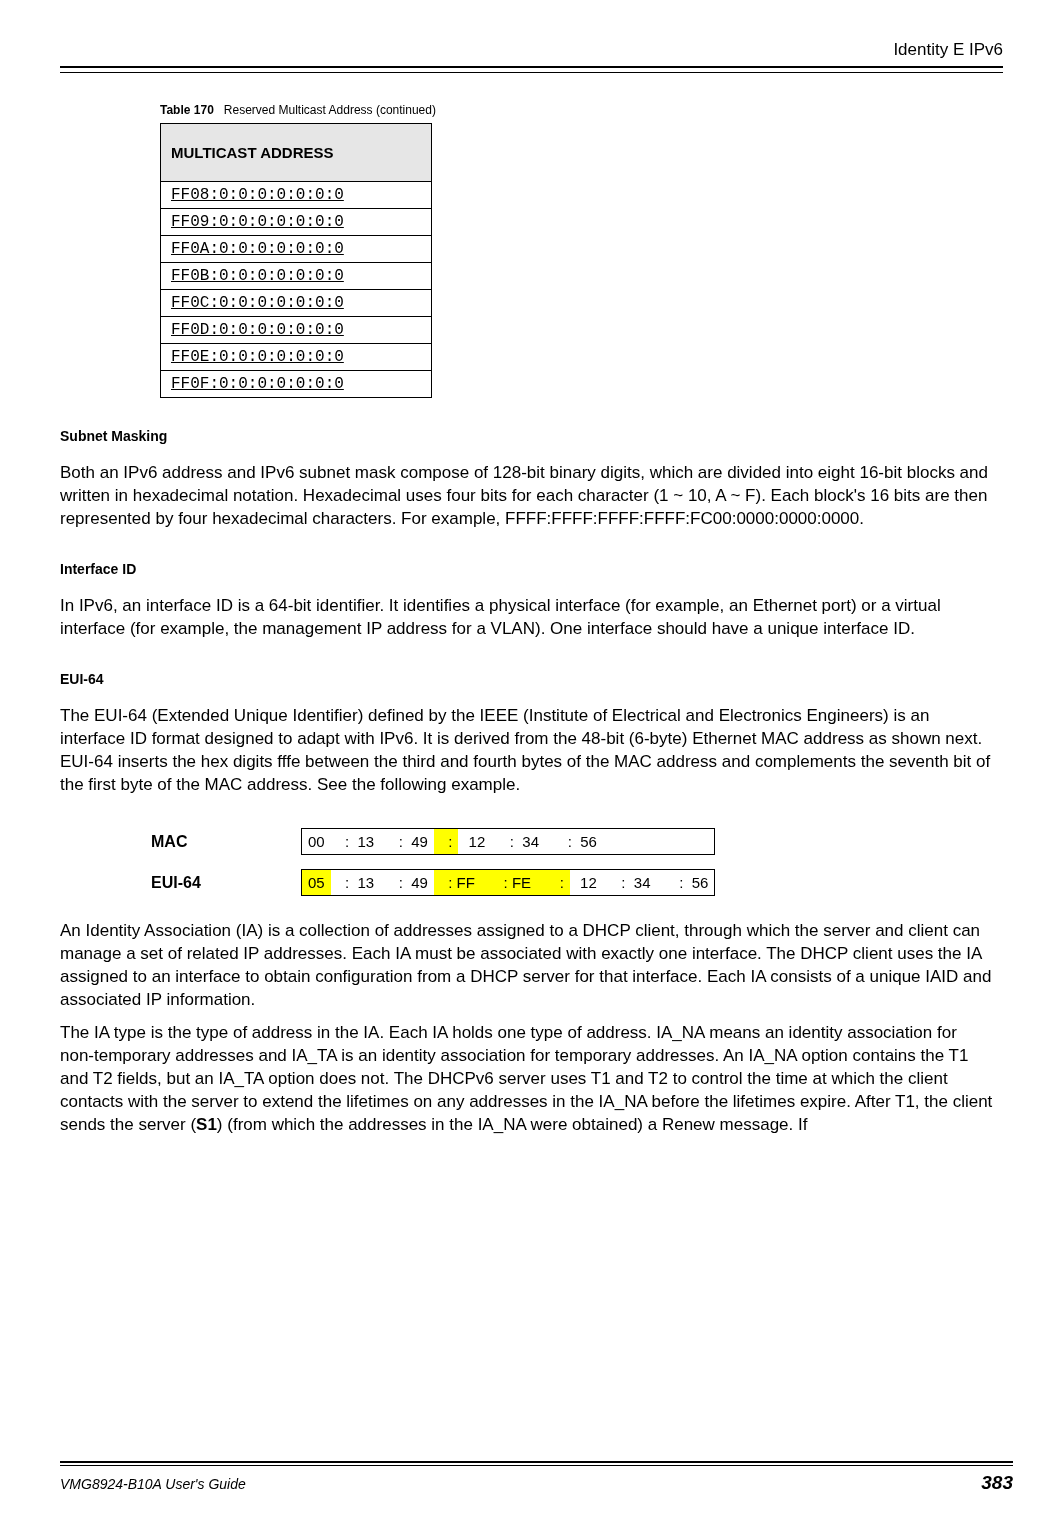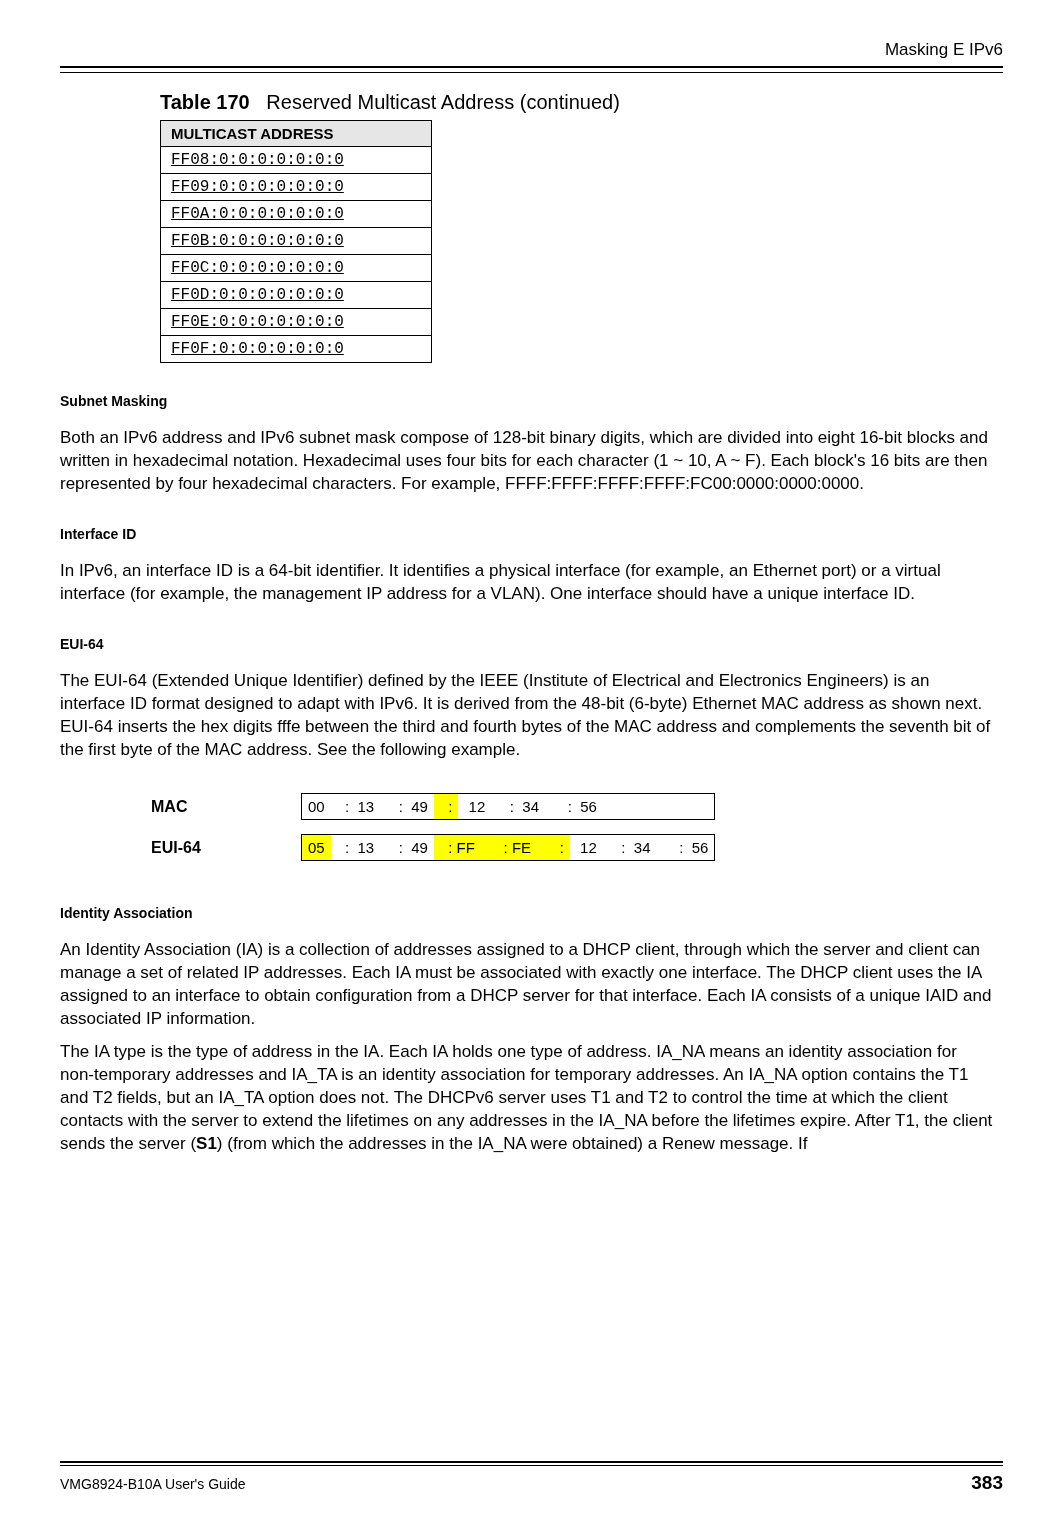--- a/index.html
+++ b/index.html
@@ -23,36 +23,36 @@
   .header-line2 {
     border-top: 1px solid #000;
     margin-bottom: 0;
   }
   .header-right {
     text-align: right;
     font-size: 17px;
     margin-bottom: 6px;
   }
   .table-caption {
-    font-size: 20px;
-    margin: 18px 0 6px 100px;
+    font-size: 12px;
+    margin: 30px 0 6px 100px;
   }
   .table-caption b { font-weight: bold; }
   table.multicast {
     border-collapse: collapse;
     margin-left: 100px;
     font-family: "Courier New", monospace;
     font-size: 16px;
   }
   table.multicast th {
     background: #e6e6e6;
     font-family: Verdana, Geneva, sans-serif;
     font-weight: bold;
     text-align: left;
-    padding: 4px 10px;
+    padding: 20px 10px;
     border: 1.5px solid #000;
     font-size: 15px;
   }
   table.multicast td {
     border: 1.5px solid #000;
     padding: 4px 10px;
     width: 250px;
     text-decoration: underline;
   }
   h3.section {
@@ -91,21 +91,22 @@
     padding: 4px 6px;
     font-family: Verdana, Geneva, sans-serif;
     font-size: 15px;
     white-space: pre;
   }
   .hl { background: #ffff00; }
   .footer {
     position: absolute;
     bottom: 30px;
     left: 60px;
-    right: 60px;
+    right: 50px;
+    font-style: italic;
   }
   .footer-line {
     border-top: 2px solid #000;
     margin-bottom: 2px;
   }
   .footer-line2 {
     border-top: 1px solid #000;
     margin-bottom: 6px;
   }
   .footer-row {
@@ -118,21 +119,21 @@
   }
   .footer-right {
     font-size: 19px;
     font-weight: bold;
   }
 </style>
 </head>
 <body>
 
 <div class="page">
-  <div class="header-right">Masking E IPv6</div>
+  <div class="header-right">Identity E IPv6</div>
   <div class="header-line"></div>
   <div class="header-line2"></div>
 
   <div class="table-caption">
     <b>Table 170</b>&nbsp;&nbsp;&nbsp;<span>Reserved Multicast Address (continued)</span>
   </div>
   <table class="multicast">
     <thead>
       <tr>
           <th>MULTICAST ADDRESS</th>
@@ -203,21 +204,20 @@
               <span class="c hl">    :</span>
               <span class="c"> 12</span>
               <span class="c">   :  34</span>
               <span class="c">    :  56</span>
             </div>
           </td>
     </tr>
   </tbody>
     </table>
 
-  <h3 class="section">Identity Association</h3>
   <div class="body-text">An Identity Association (IA) is a collection of addresses assigned to a DHCP client, through which the server and client can manage a set of related IP addresses. Each IA must be associated with exactly one interface. The DHCP client uses the IA assigned to an interface to obtain configuration from a DHCP server for that interface. Each IA consists of a unique IAID and associated IP information.</div>
   <div class="body-text"><span>The IA type is the type of address in the IA. Each IA holds one type of address. IA_NA means an identity association for non-temporary addresses and IA_TA is an identity association for temporary addresses. An IA_NA option contains the T1 and T2 fields, but an IA_TA option does not. The DHCPv6 server uses T1 and T2 to control the time at which the client contacts with the server to extend the lifetimes on any addresses in the IA_NA before the lifetimes expire. After T1, the client sends the server (</span><b>S1</b><span>) (from which the addresses in the IA_NA were obtained) a Renew message. If</span></div>
 
   <div class="footer">
     <div class="footer-line"></div>
     <div class="footer-line2"></div>
     <div class="footer-row">
       <span class="footer-left">VMG8924-B10A User's Guide</span>
       <span class="footer-right">383</span>
     </div>

